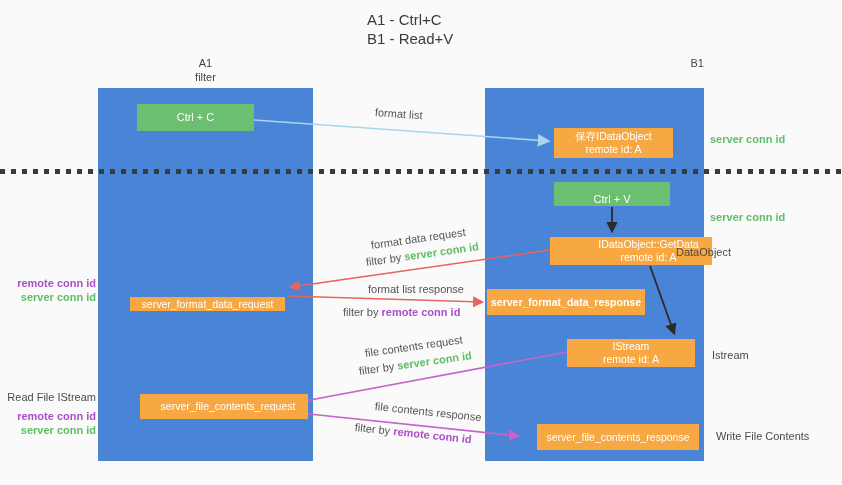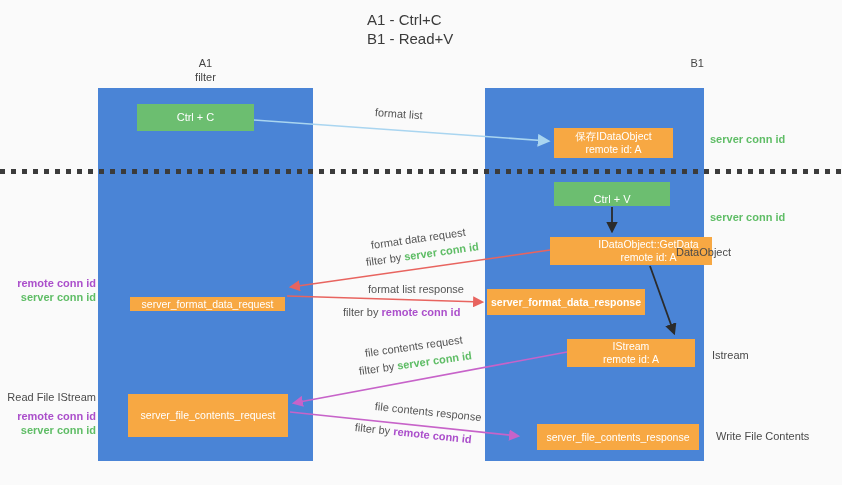--- a/index.html
+++ b/index.html
@@ -106,21 +106,21 @@
 
   <div class="box orange" style="left:487px;top:289px;width:158px;height:26px;font-weight:bold;">
     <div>server_format_data_response</div>
   </div>
 
   <div class="box orange" style="left:567px;top:339px;width:128px;height:28px;">
     <div>IStream</div>
     <div>remote id: A</div>
   </div>
 
-  <div class="box orange" style="left:128px;top:394px;width:160px;height:43px;">
+  <div class="box orange" style="left:140px;top:394px;width:160px;height:25px;padding-left:8px;">
     <div>server_file_contents_request</div>
   </div>
 
   <div class="box orange" style="left:523px;top:424px;width:162px;height:26px;margin-left:14px;">
     <div>server_file_contents_response</div>
   </div>
 
   <div class="flow" style="left:375px;top:106px;transform:rotate(4deg);">format list</div>
 
   <div class="flow" style="left:371px;top:239px;transform:rotate(-8deg);">format data request</div>

